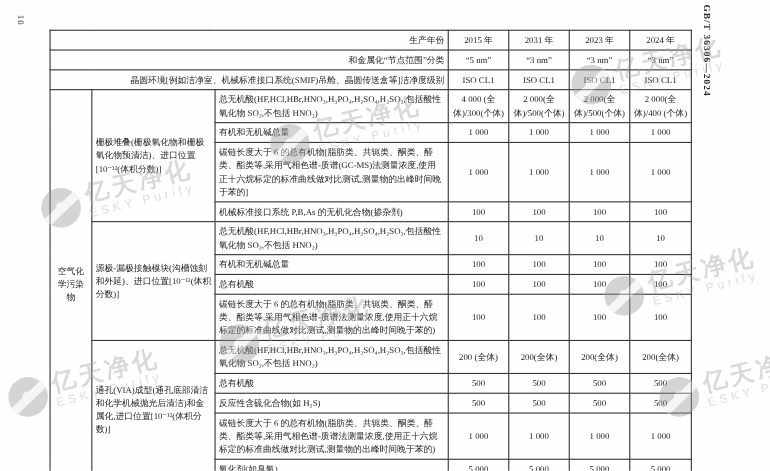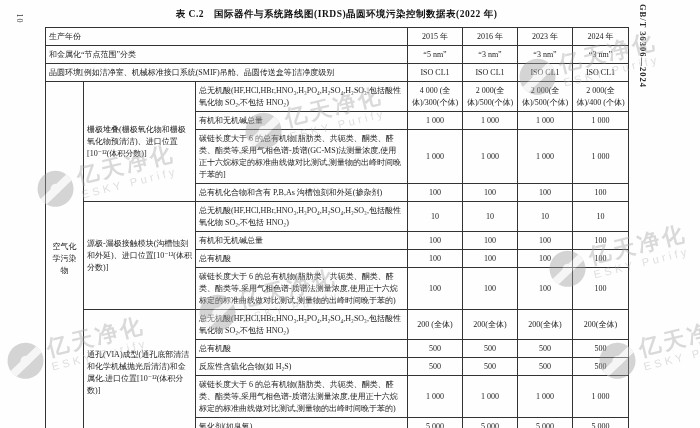--- a/index.html
+++ b/index.html
@@ -32,21 +32,21 @@
     position:absolute;left:45px;top:27px;width:583px;
     border-collapse:collapse;table-layout:fixed;
     border:1.4px solid #222;background:transparent;
   }
   table.main td{
     border:0.8px solid #333;
     font-size:8px;line-height:1.5;padding:2.5px 3px;
     color:#1c1c1c;vertical-align:middle;background:transparent;
     overflow:hidden;
   }
-  td.hlabel{text-align:left;padding-left:5px;}
+  td.hlabel{text-align:right;padding-left:5px;}
   td.cat{text-align:center;padding:2px 1px;}
   td.group{text-align:left;padding:2px 4px;}
   td.param{text-align:left;}
   td.val{text-align:center;padding:2px 2px;}
 
   
   .wm{
     position:absolute;display:flex;align-items:center;gap:6px;
     transform:rotate(-14deg);opacity:0.42;pointer-events:none;z-index:6;
     white-space:nowrap;
@@ -76,37 +76,36 @@
   .wm7{left:598px;top:330px;}
 </style>
 </head>
 <body>
 
 <div class="page">
 
   <div class="page-num">10</div>
   <div class="std-code">GB/T 36306—2024</div>
 
-  <div class="doc-title">表 C.2　国际器件与系统路线图(IRDS)晶圆环境污染控制数据表(2022 年)</div>
 
   <table class="main">
     <colgroup>
       <col style="width:38px">
         <col style="width:112px">
         <col style="width:212px">
       <col style="width:55px">
         <col style="width:55px">
         <col style="width:55px">
         <col style="width:56px">
     </colgroup>
     <tbody>
       <tr>
         <td class="hlabel" colspan="3">生产年份</td>
         <td class="val">2015 年</td>
-        <td class="val">2016 年</td>
+        <td class="val">2031 年</td>
         <td class="val">2023 年</td>
         <td class="val">2024 年</td>
       </tr>
       <tr>
         <td class="hlabel" colspan="3">和金属化“节点范围”分类</td>
         <td class="val">“5 nm”</td>
         <td class="val">“3 nm”</td>
         <td class="val">“3 nm”</td>
         <td class="val">“3 nm”</td>
       </tr>
@@ -135,21 +134,21 @@
         <td class="val">1 000</td>
       </tr>
       <tr>
         <td class="param">碳链长度大于 6 的总有机物[脂肪类、共轭类、酮类、醛类、酯类等,采用气相色谱-质谱(GC-MS)法测量浓度,使用正十六烷标定的标准曲线做对比测试,测量物的出峰时间晚于苯的]</td>
         <td class="val">1 000</td>
         <td class="val">1 000</td>
         <td class="val">1 000</td>
         <td class="val">1 000</td>
       </tr>
       <tr>
-        <td class="param">总有机化合物和含有 P,B,As 沟槽蚀刻和外延(掺杂剂)</td>
+        <td class="param">机械标准接口系统 P,B,As 的无机化合物(掺杂剂)</td>
         <td class="val">100</td>
         <td class="val">100</td>
         <td class="val">100</td>
         <td class="val">100</td>
       </tr>
 
       <tr>
         <td class="group" rowspan="4">源极-漏极接触模块(沟槽蚀刻和外延)、进口位置[10⁻¹²(体积分数)]</td>
         <td class="param">总无机酸(HF,HCl,HBr,HNO₃,H₃PO₄,H₂SO₄,H₂SO₃,包括酸性氧化物 SO₂,不包括 HNO₂)</td>
         <td class="val">10</td>

